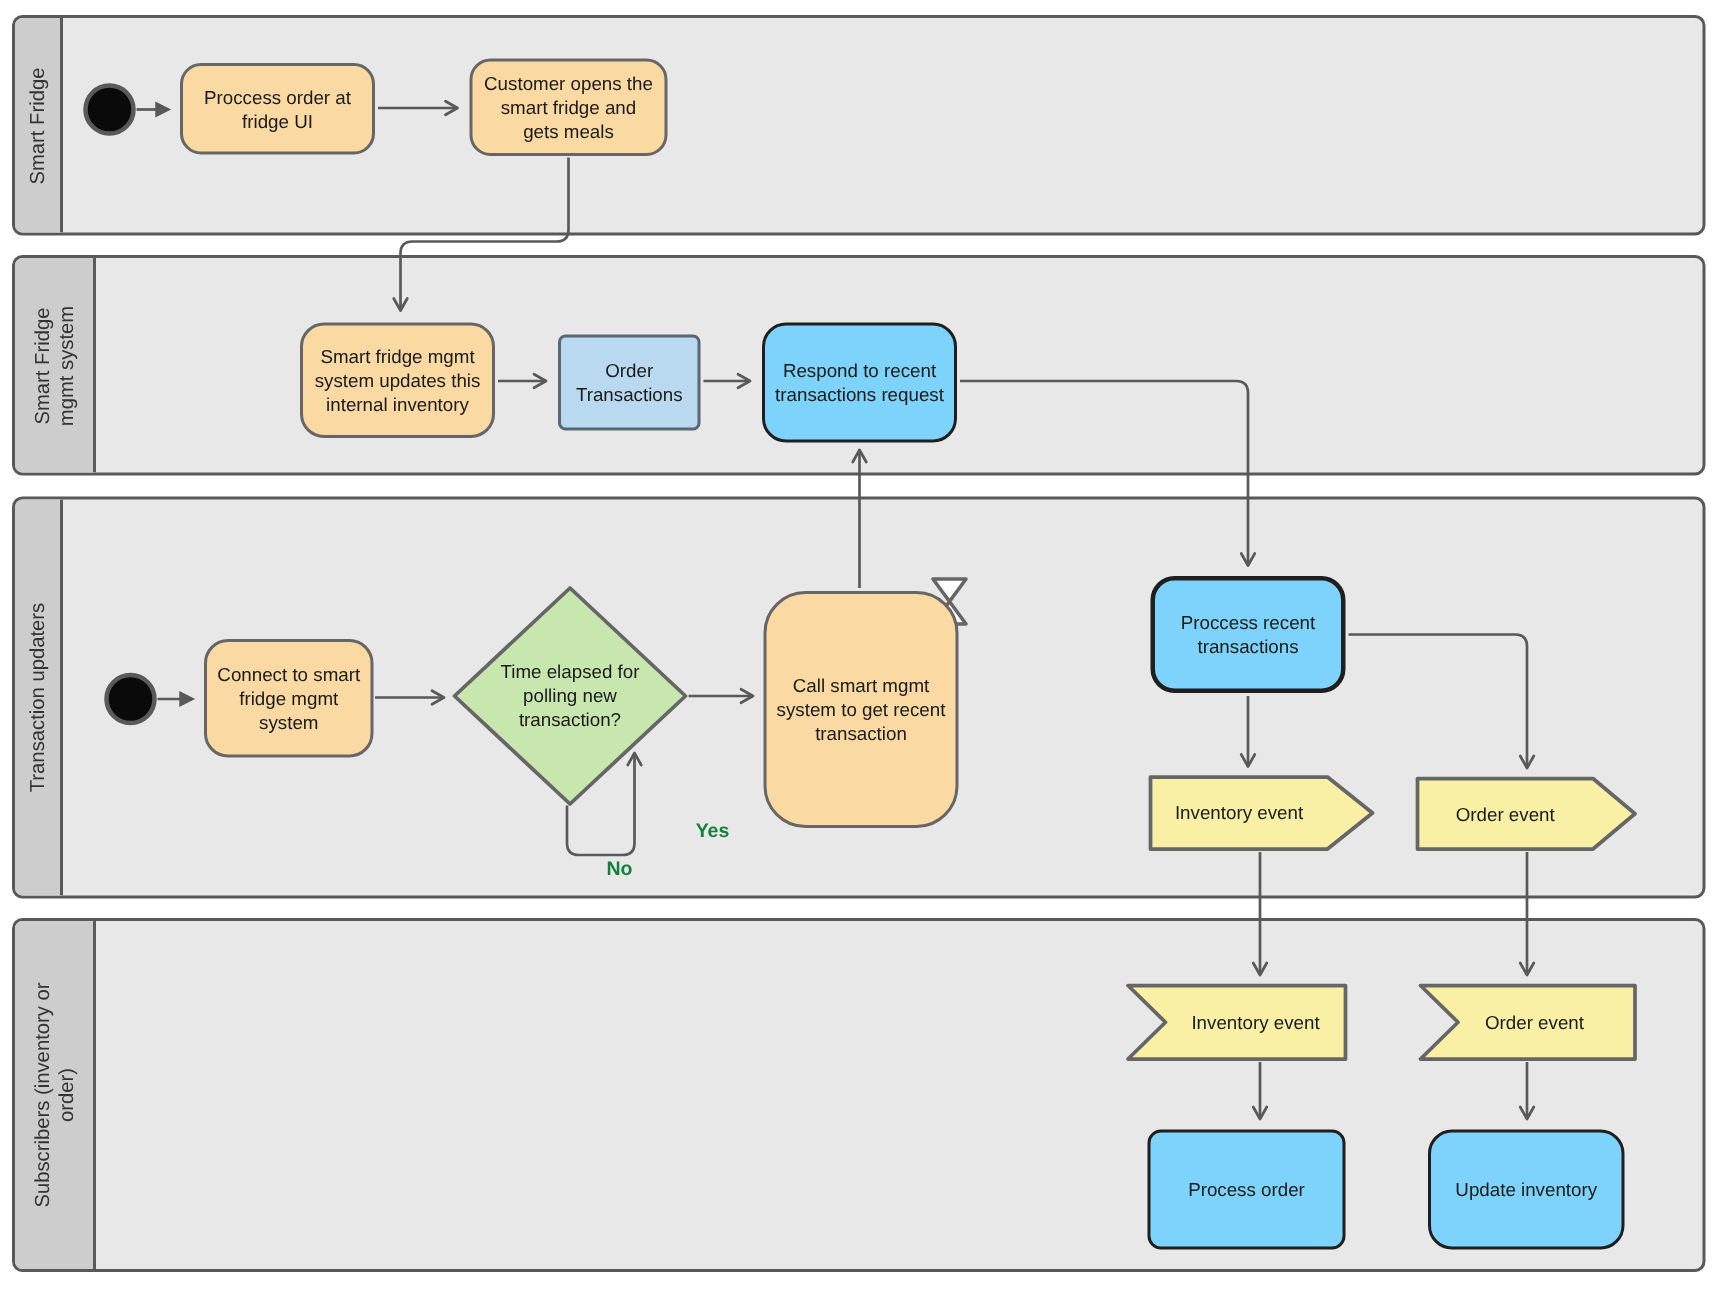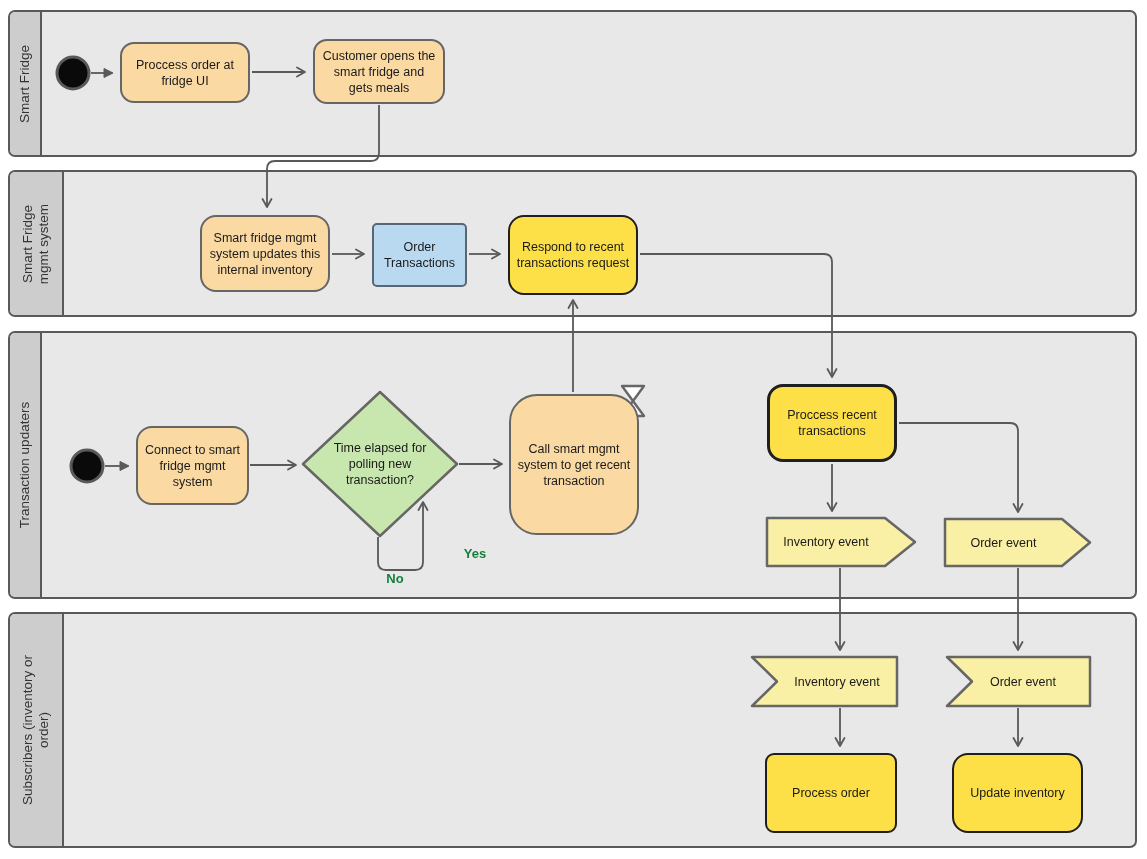--- a/index.html
+++ b/index.html
@@ -45,21 +45,21 @@
   .node{
     position:absolute;
     display:flex;align-items:center;justify-content:center;
     text-align:center;
     font-size:12.5px;line-height:1.28;color:#1a1a1a;
     box-sizing:border-box;
     z-index:3;
     padding:2px 6px;
   }
   .orange{background:#fbd9a2;border:2.5px solid #666666;}
-  .orange-bold{background:#fde047;border:2.5px solid #1f1f1f;}
+  .orange-bold{background:#7dd3fc;border:2.5px solid #1f1f1f;}
   .blue{background:#b8d9f0;border:2px solid #596673;}
   .ghost{background:transparent;border:none;}
   .edge-label{
     position:absolute;z-index:3;
     font-size:13px;font-weight:bold;color:#15803d;
     text-align:center;
   }
 </style>
 </head>
 <body>
@@ -138,32 +138,32 @@
   <div class="node orange" style="left:200px;top:215px;width:130px;height:77px;border-radius:16px;">Smart fridge mgmt system updates this internal inventory</div>
 
   <div class="node blue" style="left:372px;top:223px;width:95px;height:64px;border-radius:5px;">Order Transactions</div>
 
   <div class="node orange-bold" style="left:508px;top:215px;width:130px;height:80px;border-radius:16px;">Respond to recent transactions request</div>
 
   <div class="node ghost" style="left:308px;top:428px;width:144px;height:72px;">Time elapsed for polling new transaction?</div>
 
   <div class="node orange" style="left:136px;top:426px;width:113px;height:79px;border-radius:16px;">Connect to smart fridge mgmt system</div>
 
-  <div class="node orange" style="left:509px;top:394px;width:130px;height:141px;border-radius:28px;">Call smart mgmt system to get recent transaction</div>
+  <div class="node orange" style="left:509px;top:394px;width:130px;height:158px;border-radius:28px;">Call smart mgmt system to get recent transaction</div>
 
   <div class="node orange-bold" style="left:767px;top:384px;width:130px;height:78px;border-radius:16px;border-width:3px;">Proccess recent transactions</div>
 
   <div class="node ghost" style="left:767px;top:518px;width:118px;height:48px;">Inventory  event</div>
 
   <div class="node ghost" style="left:945px;top:519px;width:117px;height:47px;">Order event</div>
 
   <div class="node ghost" style="left:777px;top:657px;width:120px;height:49px;">Inventory event</div>
 
   <div class="node ghost" style="left:960px;top:657px;width:126px;height:49px;">Order event</div>
 
   <div class="node orange-bold" style="left:765px;top:753px;width:132px;height:80px;border-radius:9px;">Process order</div>
 
   <div class="node orange-bold" style="left:952px;top:753px;width:131px;height:80px;border-radius:16px;">Update inventory</div>
 
   <div class="edge-label" style="left:455px;top:546px;width:40px;">Yes</div>
-  <div class="edge-label" style="left:377px;top:571px;width:36px;">No</div>
+  <div class="edge-label" style="left:395px;top:571px;width:36px;">No</div>
 
 </div>
 
 </body></html>

